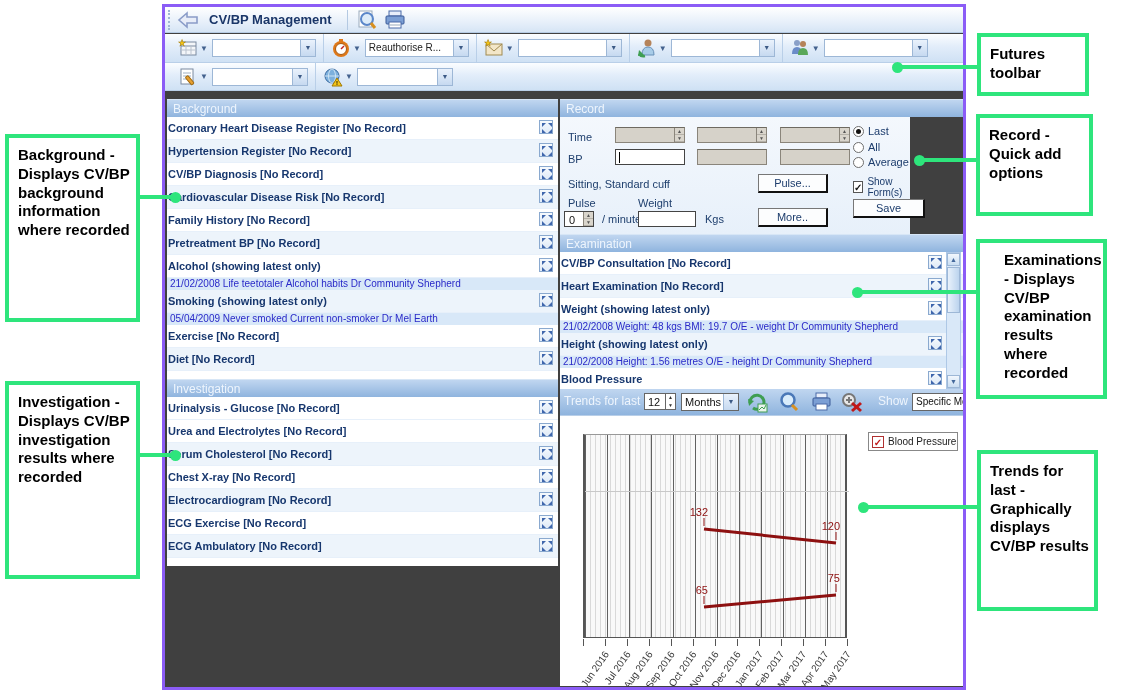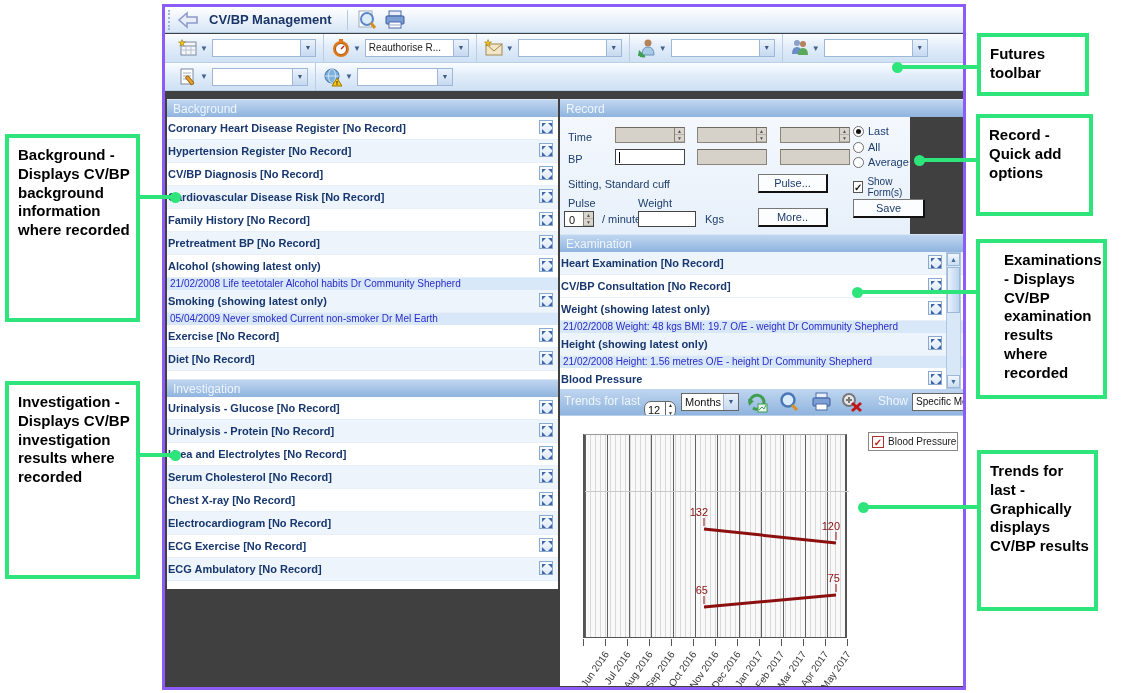--- a/index.html
+++ b/index.html
@@ -444,34 +444,20 @@
                 <polygon points="1,1 5,1 1,5"></polygon>
                 <polygon points="11,1 7,1 11,5"></polygon>
                 <polygon points="1,11 1,7 5,11"></polygon>
                 <polygon points="11,11 11,7 7,11"></polygon>
               </g>
             </svg>
           </span>
 
         </div>
 
-        <div class="lrow alt">
-          <div class="lbl">Urinalysis - Protein [No Record]</div>
-          <span class="expand">
-            <svg width="12" height="12" viewBox="0 0 12 12" style="margin:1px;">
-              <g fill="#3f66ac">
-                <polygon points="1,1 5,1 1,5"></polygon>
-                <polygon points="11,1 7,1 11,5"></polygon>
-                <polygon points="1,11 1,7 5,11"></polygon>
-                <polygon points="11,11 11,7 7,11"></polygon>
-              </g>
-            </svg>
-          </span>
-
-        </div>
 
         <div class="lrow">
           <div class="lbl">Urea and Electrolytes [No Record]</div>
           <span class="expand">
             <svg width="12" height="12" viewBox="0 0 12 12" style="margin:1px;">
               <g fill="#3f66ac">
                 <polygon points="1,1 5,1 1,5"></polygon>
                 <polygon points="11,1 7,1 11,5"></polygon>
                 <polygon points="1,11 1,7 5,11"></polygon>
                 <polygon points="11,11 11,7 7,11"></polygon>
@@ -623,37 +609,37 @@
       </div>
       <span class="frm-lbl" style="left:42px;top:96px;">/ minute</span>
       <div class="fld enabled" style="left:78px;top:94px;width:58px;"></div>
       <span class="frm-lbl" style="left:145px;top:96px;">Kgs</span>
       <div class="btn3d" style="left:198px;top:91px;width:70px;height:19px;">More..</div>
     </div>
 
     <div class="sec-head exam-head">Examination</div>
     <div class="exam-list">
 
+        <div class="lrow">
+          <div class="lbl">CV/BP Consultation [No Record]</div>
+          <span class="expand">
+            <svg width="12" height="12" viewBox="0 0 12 12" style="margin:1px;">
+              <g fill="#3f66ac">
+                <polygon points="1,1 5,1 1,5"></polygon>
+                <polygon points="11,1 7,1 11,5"></polygon>
+                <polygon points="1,11 1,7 5,11"></polygon>
+                <polygon points="11,11 11,7 7,11"></polygon>
+              </g>
+            </svg>
+          </span>
+
+        </div>
+
         <div class="lrow alt">
           <div class="lbl">Heart Examination [No Record]</div>
-          <span class="expand">
-            <svg width="12" height="12" viewBox="0 0 12 12" style="margin:1px;">
-              <g fill="#3f66ac">
-                <polygon points="1,1 5,1 1,5"></polygon>
-                <polygon points="11,1 7,1 11,5"></polygon>
-                <polygon points="1,11 1,7 5,11"></polygon>
-                <polygon points="11,11 11,7 7,11"></polygon>
-              </g>
-            </svg>
-          </span>
-
-        </div>
-
-        <div class="lrow">
-          <div class="lbl">CV/BP Consultation [No Record]</div>
           <span class="expand">
             <svg width="12" height="12" viewBox="0 0 12 12" style="margin:1px;">
               <g fill="#3f66ac">
                 <polygon points="1,1 5,1 1,5"></polygon>
                 <polygon points="11,1 7,1 11,5"></polygon>
                 <polygon points="1,11 1,7 5,11"></polygon>
                 <polygon points="11,11 11,7 7,11"></polygon>
               </g>
             </svg>
           </span>
@@ -706,21 +692,21 @@
         </div>
       </div>
     <div class="scrollbar">
       <span class="sb-btn" style="top:0;">▲</span>
       <span class="sb-thumb"></span>
       <span class="sb-btn" style="bottom:0;">▼</span>
     </div>
 
     <div class="trends-head">
       <span class="tt">Trends for last</span>
-      <div class="spinbox" style="left:84px;top:12px;border-radius:7px;">
+      <div class="spinbox" style="left:84px;top:4px;">
         <span class="v">12</span>
         <span class="spin" style="position:absolute;right:0;top:0;bottom:0;width:10px;border-left:1px solid #666;display:flex;flex-direction:column;">
             <i style="flex:1;font-style:normal;font-size:5px;color:#333;text-align:center;line-height:7px;">▲</i>
             <i style="flex:1;font-style:normal;font-size:5px;color:#333;text-align:center;line-height:7px;">▼</i>
           </span>
       </div>
       <div class="combo" style="position:absolute;left:121px;top:4px;width:58px;border:1px solid #666;">
         <span class="val" style="font-size:11px;color:#111;">Months</span>
         <span class="btn">▼</span>
       </div>

